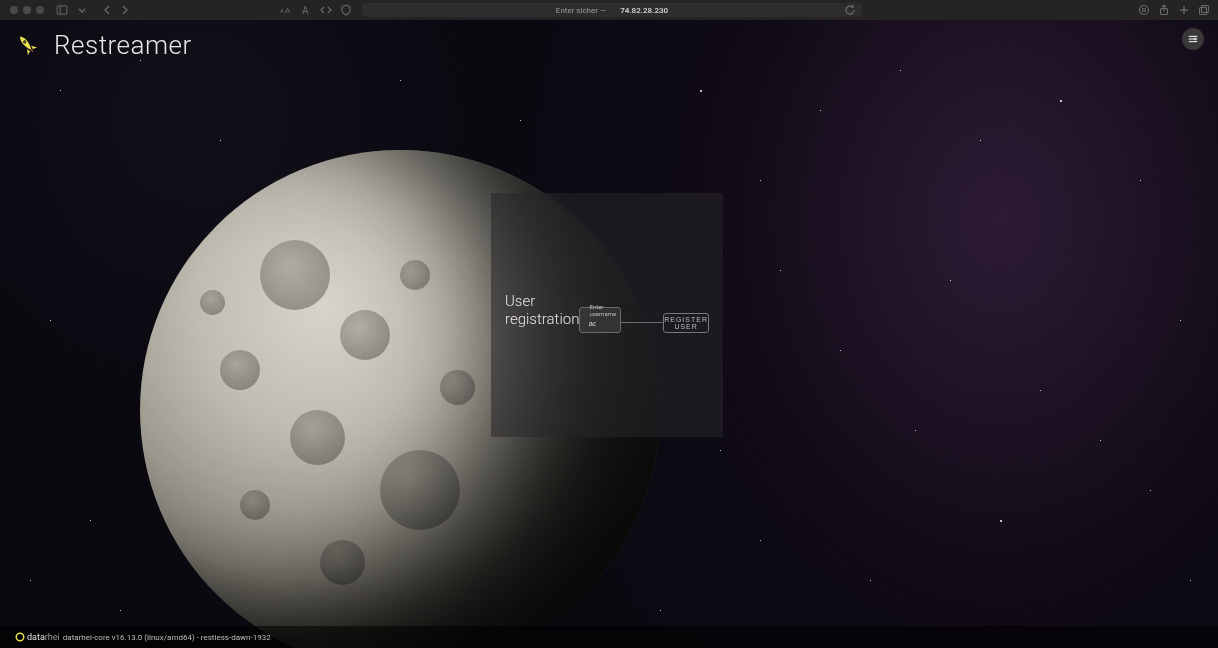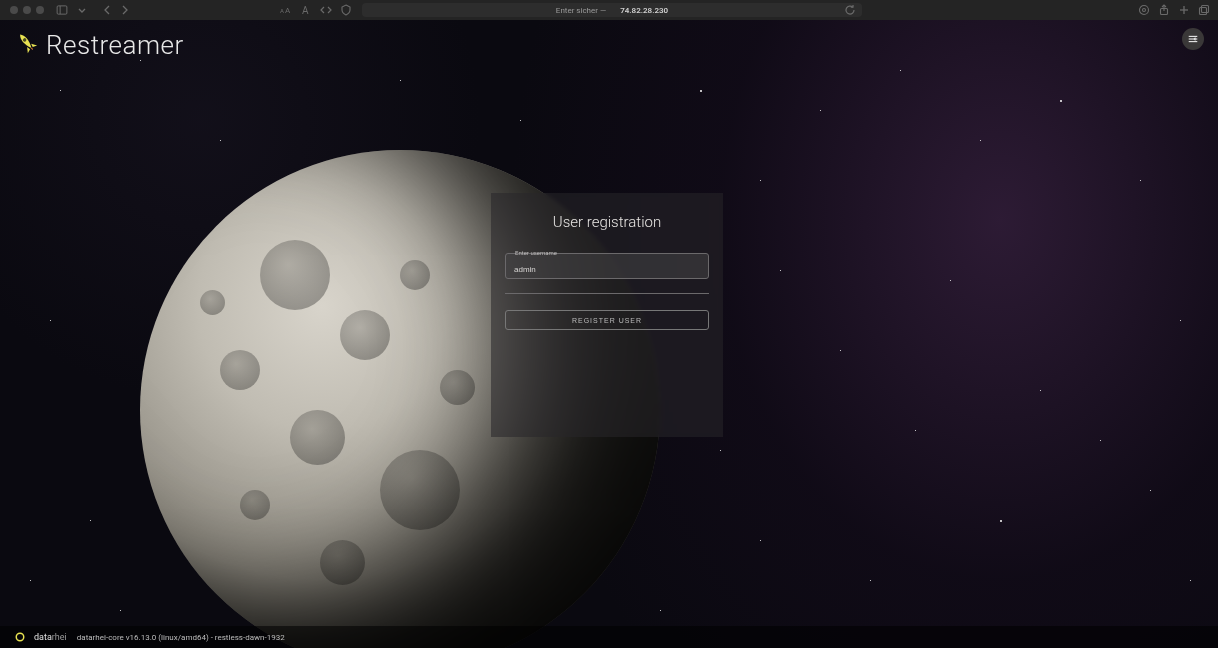--- a/index.html
+++ b/index.html
@@ -24,39 +24,39 @@
       radial-gradient(ellipse 400px 400px at 200px 100px, rgba(30,25,40,0.4) 0%, transparent 70%),
       #0a0910;}
   .star{position:absolute;background:#fff;border-radius:50%;}
   
   .moon{position:absolute;left:140px;top:130px;width:520px;height:520px;border-radius:50%;
     background:
       radial-gradient(circle at 35% 30%, #d8d4cb 0%, #c0bcb2 25%, #8e8a80 55%, #3a3832 78%, #0a0910 82%);
     box-shadow: inset -140px -60px 120px rgba(0,0,0,0.85);}
   .crater{position:absolute;border-radius:50%;background:radial-gradient(circle at 40% 35%, rgba(0,0,0,0.15), rgba(0,0,0,0.35));}
   
-  .app-header{position:absolute;top:10px;left:14px;display:flex;align-items:flex-start;gap:4px;}
+  .app-header{position:absolute;top:10px;left:14px;display:flex;align-items:flex-end;gap:12px;}
   .rocket{width:28px;height:28px;}
   .app-title{color:#e8e8e8;font-size:26px;font-weight:300;letter-spacing:0.5px;}
   .menu-btn{position:absolute;top:8px;right:14px;width:22px;height:22px;border-radius:11px;background:#3a3838;display:flex;align-items:center;justify-content:center;}
   .menu-btn svg{width:12px;height:12px;color:#e0e0e0;}
   
   .card{position:absolute;left:491px;top:173px;width:232px;height:244px;background:rgba(40,38,42,0.55);backdrop-filter:blur(2px);
-        display:flex;flex-direction:column;align-items:center;padding:18px 14px;}
+        display:flex;flex-direction:row;align-items:center;padding:18px 14px;}
   .card h2{color:#e8e6e4;font-weight:300;font-size:15px;margin-top:2px;margin-bottom:12px;}
   .field{position:relative;width:100%;margin-top:10px;}
   .field input{width:100%;height:26px;background:rgba(70,68,70,0.55);border:1px solid #6b696b;border-radius:3px;color:#d8d6d4;font-size:8px;padding:6px 24px 0 8px;outline:none;}
   .field input::placeholder{color:#b0aeae;}
   .field.flat input{padding-top:0;}
   .float{position:absolute;left:8px;top:-4px;font-size:6px;color:#bdbbbb;background:transparent;padding:0 2px;}
   .eye{position:absolute;right:6px;top:50%;transform:translateY(-50%);width:12px;height:12px;color:#cfcdcd;}
   .hr{width:100%;height:1px;background:#6b696b;margin-top:14px;}
   .register-btn{width:100%;height:20px;margin-top:16px;border:1px solid #777;border-radius:3px;background:transparent;color:#bdbdbd;font-size:7px;letter-spacing:1px;cursor:pointer;}
   
-  .footer{position:absolute;left:0;right:0;bottom:0;height:22px;background:rgba(0,0,0,0.55);display:flex;align-items:center;padding:0 14px;gap:8px;}
+  .footer{position:absolute;left:0;right:0;bottom:0;height:22px;background:rgba(0,0,0,0.55);display:flex;align-items:center;padding:0 14px;gap:1px;}
   .ring{width:12px;height:12px;}
   .brand{color:#e0e0e0;font-size:9px;}
   .brand .dim{color:#9a9a9a;}
   .meta{color:#bcbcbc;font-size:8px;margin-left:2px;}
 </style>
 </head>
 <body>
 
 <div class="chrome">
   <div class="traffic">

